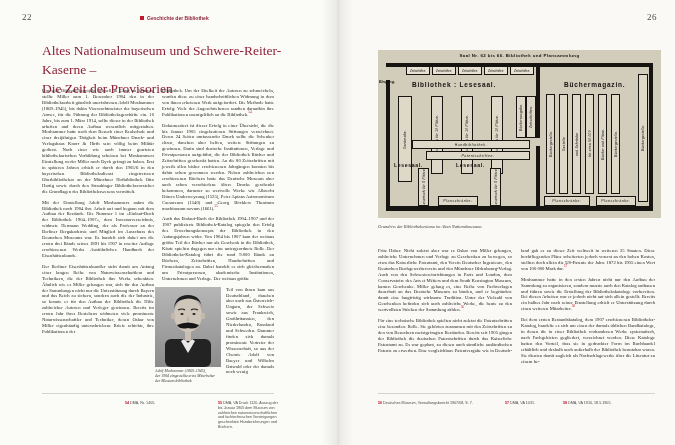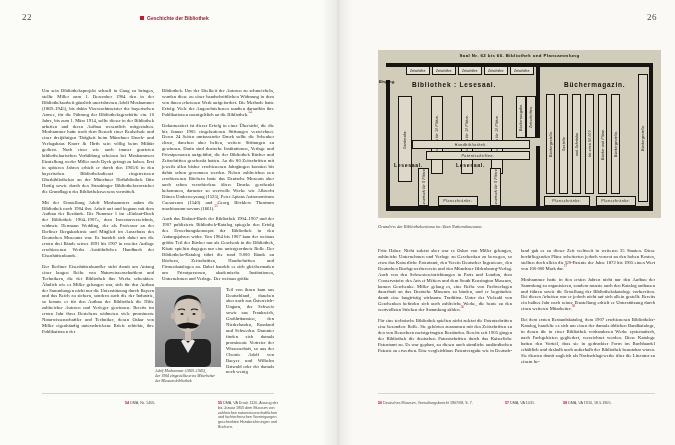--- a/index.html
+++ b/index.html
@@ -54,20 +54,24 @@
 <div id="spread">
 
   <div class="page" id="page-left">
     <div class="pageno" id="pn-left">22</div>
 
     <div id="running-header">
       <span class="sq"></span>
       <span class="txt">Geschichte der Bibliothek</span>
     </div>
 
+    <div id="heading">
+      <div>Altes Nationalmuseum und Schwere-Reiter-Kaserne –</div>
+      <div>Die Zeit der Provisorien</div>
+    </div>
 
     <div id="columns-left">
       <div class="col">
         <p><span>Um sein Bibliotheksprojekt schnell in Gang zu bringen, stellte Miller zum 1. Dezember 1904 den in der Bibliotheksarbeit gänzlich unerfahrenen Adolf Moshammer (1869–1945), bis dahin Vizewachtmeister der bayerischen Armee, für die Führung der Bibliotheksgeschäfte ein. 10 Jahre, bis zum 1. März 1914, sollte dieser in der Bibliothek arbeiten und deren Aufbau wesentlich mitgestalten. Moshammer hatte nach dem Besuch einer Realschule und einer dreijährigen Tätigkeit beim Münchner Druck- und Verlagshaus Knorr &amp; Hirth sein völlig beim Militär gedient. Nach einer wie auch immer gearteten bibliothekarischen Vorbildung scheinen bei Moshammers Einstellung weder Miller noch Dyck gefragt zu haben. Erst in späteren Jahren erhielt er durch den 1905/6 in den bayerischen Bibliotheksdienst eingetretenen Oberbibliothekar an der Münchner Hofbibliothek Otto Hartig sowie durch den Straubinger Bibliotheksvorsteher die Grundlagen des Bibliothekswesens vermittelt.</span><sup class="fn"></sup></p>
         <p><span>Mit der Einstellung Adolf Moshammers nahm die Bibliothek noch 1904 ihre Arbeit auf und begann mit dem Aufbau der Bestände. Die Nummer 1 im »Einlauf-Buch der Bibliothek 1904–1907«, dem Inventarverzeichnis, widmete Hermann Wedding, der als Professor an der Berliner Bergakademie und Mitglied im Ausschuss des Deutschen Museums war. Es handelt sich dabei um die ersten drei Bände seines 1891 bis 1907 in zweiter Auflage erschienenen Werks Ausführliches Handbuch der Eisenhüttenkunde.</span><sup class="fn"></sup></p>
         <p><span>Der Berliner Eisenhüttenkundler steht damit am Anfang einer langen Reihe von Naturwissenschaftlern und Technikern, die der Bibliothek ihre Werke schenkten. Ähnlich wie es Miller gelungen war, sich für den Aufbau der Sammlungen nicht nur die Unterstützung durch Bayern und das Reich zu sichern, sondern auch die der Industrie, so konnte er für den Aufbau der Bibliothek die Hilfe zahlreicher Autoren und Verleger gewinnen. Bereits im ersten Jahr ihres Bestehens widmeten viele prominente Naturwissenschaftler und Techniker, denen Oskar von Miller eigenhändig unterschriebene Briefe schickte, ihre Publikationen der</span><sup class="fn"></sup></p>
       </div>
       <div class="col">
         <p><span>Bibliothek. Um der Eitelkeit der Autoren zu schmeicheln, wurden diese zu einer handschriftlichen Widmung in dem von ihnen erbetenen Werk aufgefordert. Die Methode hatte Erfolg: Viele der Angeschriebenen sandten daraufhin ihre Publikationen unentgeltlich an die Bibliothek.</span><sup class="fn">54</sup></p>
         <p><span>Dokumentiert ist dieser Erfolg in einer Übersicht, die die bis Januar 1905 eingelaufenen Stiftungen verzeichnet. Deren 24 Seiten umfassender Druck sollte die Schenker ehren, daneben aber helfen, weitere Stiftungen zu gewinnen. Darin sind deutsche Institutionen, Verlage und Privatpersonen aufgeführt, die der Bibliothek Bücher und Zeitschriften geschenkt hatten. An die 80 Zeitschriften mit jeweils allen bisher erschienenen Jahrgängen konnten bis dahin schon gewonnen werden. Neben zahlreichen neu erschienenen Büchern hatte das Deutsche Museum aber auch schon verschiedene ältere Drucke geschenkt bekommen, darunter so wertvolle Werke wie Albrecht Dürers Underweysung (1525), Peter Apians Astronomicum Caesareum (1540) und Georg Böcklers Theatrum machinarum novum (1661).</span><sup class="fn">55</sup></p>

